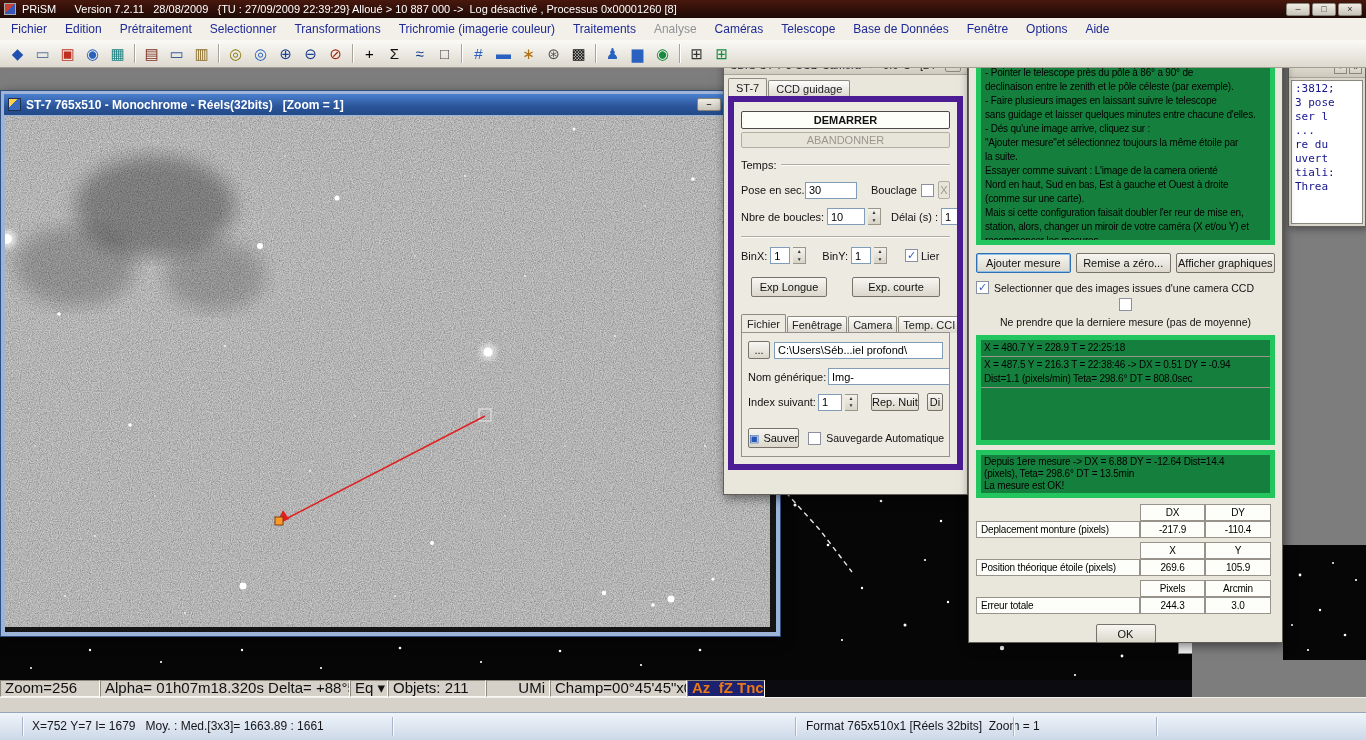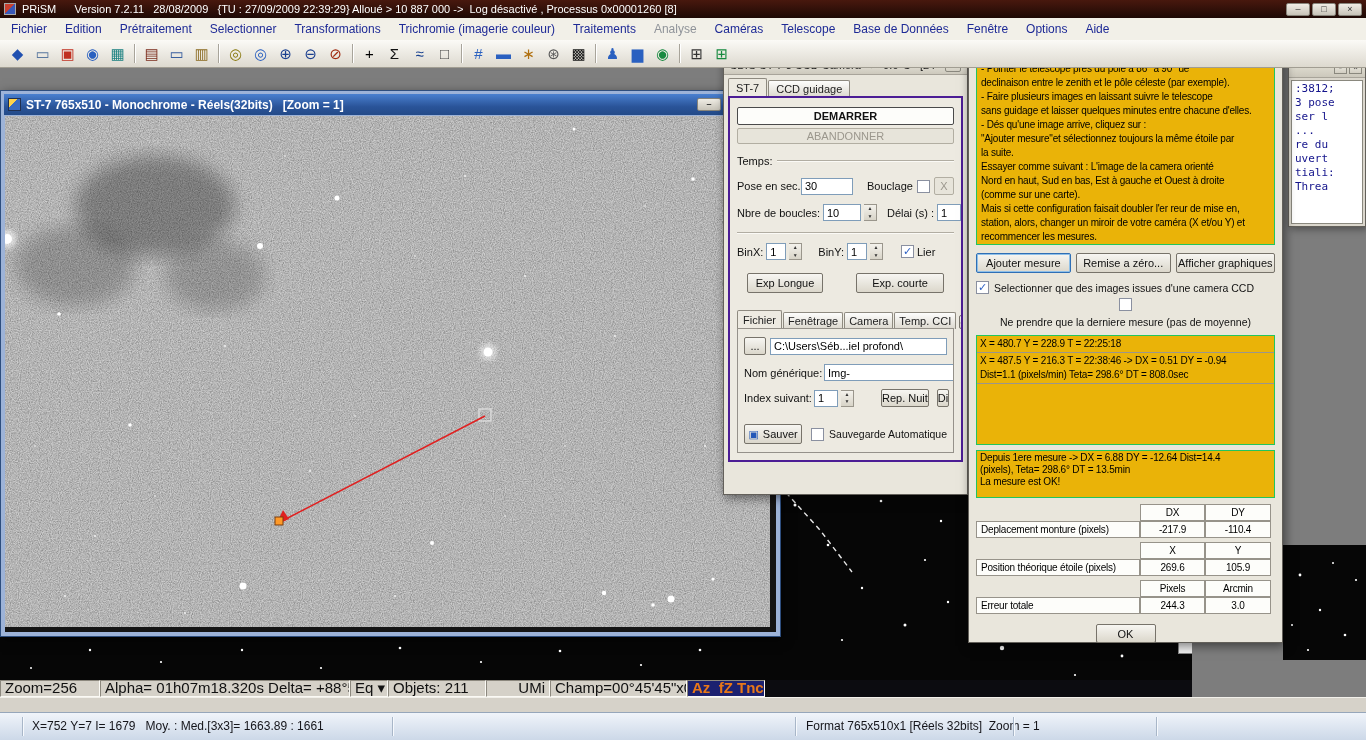--- a/index.html
+++ b/index.html
@@ -55,27 +55,27 @@
 .etch{height:2px;border-top:1px solid #b1ada2;border-bottom:1px solid #fbfaf6;}
 .grphdr{display:flex;align-items:center;}
 .grphdr .line{flex:1;margin-left:5px;height:2px;border-top:1px solid #b1ada2;border-bottom:1px solid #fbfaf6;}
 .tabs{display:flex;align-items:flex-end;}
 .tab{height:17px;padding:0 7px;font-size:11px;line-height:16px;background:linear-gradient(#fdfdfc,#dcd8ce);border:1px solid #8e8a80;border-bottom:none;border-radius:2px 2px 0 0;margin-right:1px;color:#222;white-space:nowrap;}
 .tab.active{height:19px;background:#edeae1;line-height:19px;}
 .tabscroll{width:15px;height:14px;margin-left:2px;font-size:8px;}
 
 .sbig{left:723px;top:55px;width:245px;height:440px;z-index:3;}
 .sbig-body{position:absolute;left:4px;right:4px;top:22px;bottom:4px;}
-.sbig-panel{border:2px solid #4c1d95;background:#edeae1;padding:9px 7px 6px;overflow:hidden;position:relative;top:-1px;}
+.sbig-panel{border:6px solid #4c1d95;background:#edeae1;padding:9px 7px 6px;overflow:hidden;position:relative;top:-1px;}
 .panel2{border:1px solid #95918a;background:#edeae1;padding:8px 6px;overflow:hidden;position:relative;top:-1px;}
 
 .king{left:968px;top:32px;width:315px;height:611px;z-index:4;}
 .king .dlg-title{height:20px;}
 .king-body{position:absolute;left:7px;right:7px;top:26px;bottom:6px;font-size:11px;}
-.kbox{background:#eab308;border:1px solid #22c55e;overflow:hidden;}
+.kbox{background:#15803d;border:5px solid #22c55e;overflow:hidden;}
 .instr{height:186px;padding:2px 4px;font-size:10px;letter-spacing:-0.2px;line-height:14px;color:#000;}
 .meas{height:110px;font-size:10px;letter-spacing:-0.2px;line-height:14px;}
 .m-entry{border-bottom:1px solid #9a968c;padding:1px 3px;white-space:pre-line;}
 .sum{height:48px;padding:1px 3px;font-size:10px;letter-spacing:-0.2px;line-height:12px;white-space:pre-line;}
 .ktable{margin-top:6px;font-size:10px;letter-spacing:-0.2px;}
 .trow{display:flex;}
 .kcell{height:17px;border:1px solid #97938a;background:#fdfdfa;display:flex;align-items:center;justify-content:center;color:#000;}
 .kcell.sp{border-color:transparent;background:transparent;}
 .kcell.lblc{justify-content:flex-start;padding:0 4px;}
 .cw0{width:164px;}.cw1{width:65px;}.cw2{width:66px;}
@@ -421,21 +421,21 @@
           <span class="lbl" style="width:76px;">Nom générique:</span>
           <input class="inp" style="flex: 1 1 0%;" value="Img-">
         </div>
         <div class="row" style="margin-top:8px;gap:3px;">
           <span class="lbl" style="width:67px;">Index suivant:</span>
           <input class="inp" style="width: 24px;" value="1">
           <span class="spin">
               <i>▲</i>
               <i>▼</i>
             </span>
-          <span class="btn" style="width:56px;height:18px;margin-left:24px;">Rep. Nuit</span>
+          <span class="btn" style="width:56px;height:18px;margin-left:10px;">Rep. Nuit</span>
           <span class="btn" style="width:20px;height:18px;margin-left:5px;">Di</span>
         </div>
         <div class="row" style="margin-top:17px;gap:5px;">
           <span class="btn" style="width:64px;height:20px;gap:4px;">
               <i class="gl" style="font-style:normal;color:#2458b8;">▣</i>
               <span>Sauver</span>
             </span>
           <span class="chk" style="margin-left:4px;"></span>
           <span class="lbl" style="font-size:10.5px;">Sauvegarde Automatique</span>
         </div>

